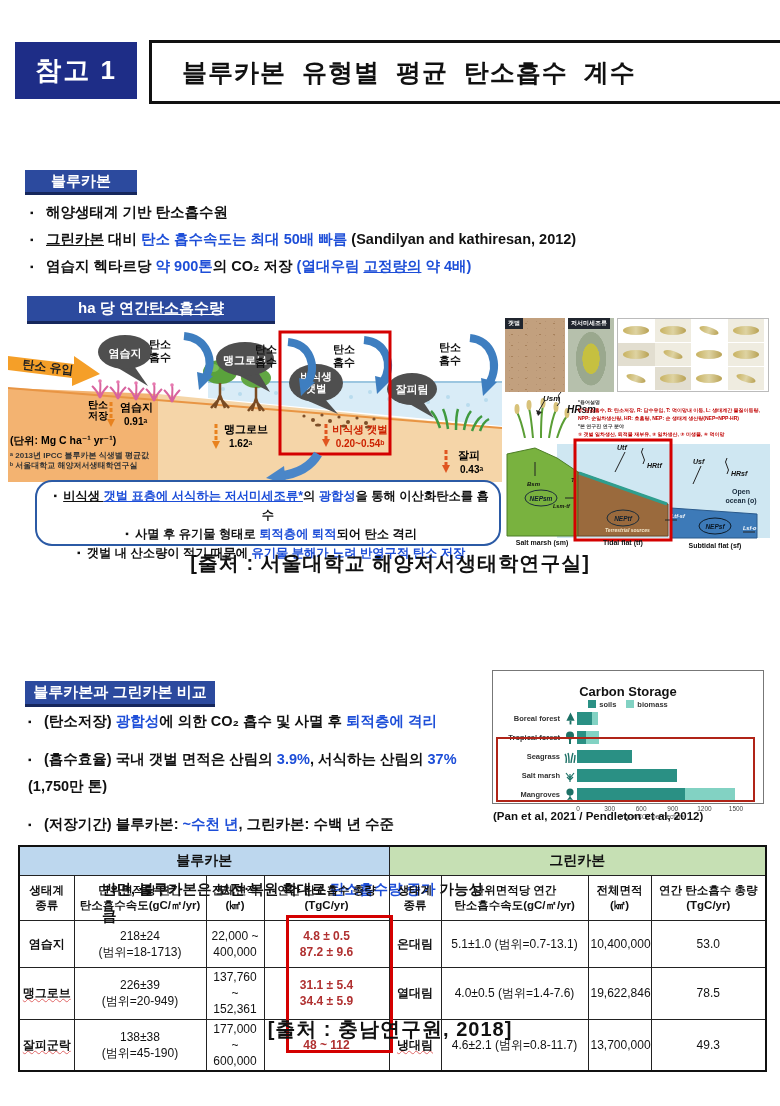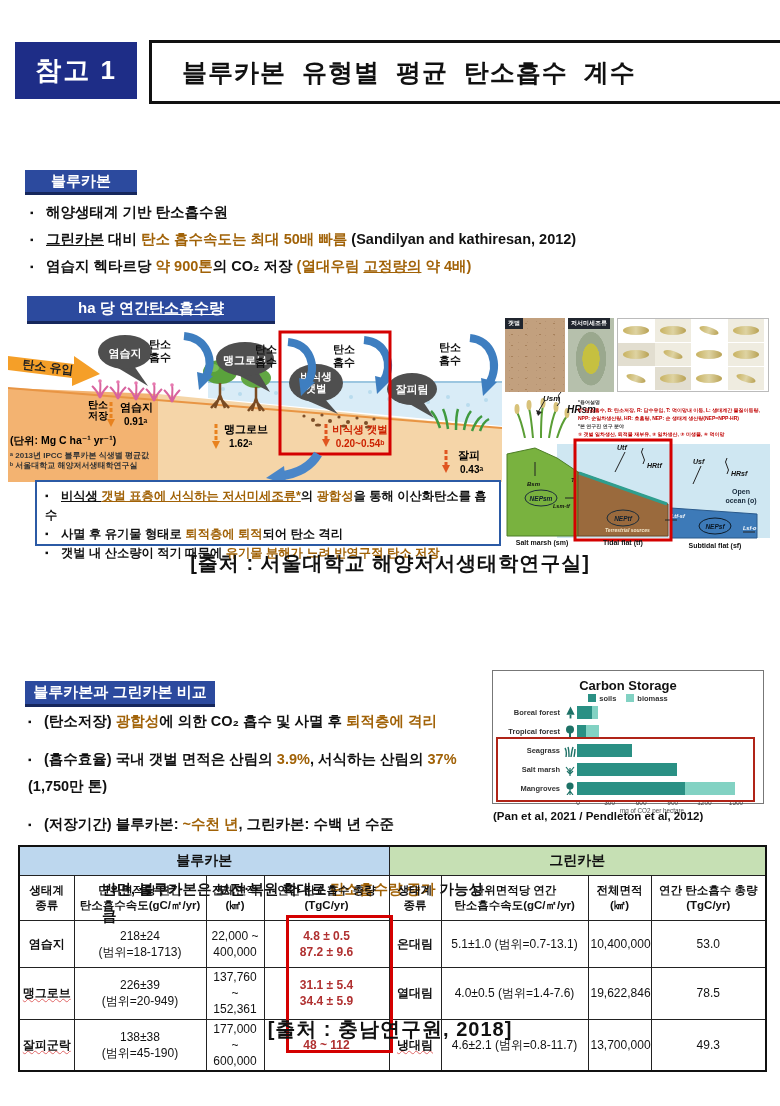--- a/index.html
+++ b/index.html
@@ -11,29 +11,29 @@
   .title-box{position:absolute;left:149px;top:40px;width:612px;height:58px;border:3px solid #111;
          display:flex;align-items:center;padding-left:30px;font-size:25px;font-weight:800;letter-spacing:1px;word-spacing:8px;}
   
   .sec-head{position:absolute;background:#2c4a9e;color:#fff;font-weight:800;font-size:15px;
          display:flex;align-items:center;justify-content:center;border-bottom:3px solid #16275c;}
   #sec1{left:25px;top:170px;width:112px;height:22px;}
   #sec2{left:27px;top:296px;width:248px;height:25px;}
   #sec3{left:25px;top:681px;width:190px;height:23px;}
   .u{text-decoration:underline;}
   .wavy{text-decoration:underline;text-decoration-style:wavy;text-decoration-color:#e06666;text-decoration-thickness:1px;}
-  .red{color:#a16207;}
+  .red{color:#1d4ed8;}
   
   .blist{position:absolute;font-size:14.5px;font-weight:600;line-height:27px;}
   #blist1{left:30px;top:199px;width:700px;}
   .bl{display:block;}
   .bmark{display:inline-block;width:16px;font-size:10px;vertical-align:1px;}
   
-  .callout{position:absolute;left:35px;top:480px;width:446px;height:52px;border:2px solid #2b5aa5;border-radius:0;
-           padding:5px 8px;font-size:12.3px;font-weight:700;line-height:1.55;background:#fff;}
+  .callout{position:absolute;left:35px;top:480px;width:446px;height:52px;border:2px solid #2b5aa5;border-radius:17px;
+           padding:5px 8px;font-size:12.3px;font-weight:700;line-height:1.55;background:#fff;text-align:center;}
   
   .source{position:absolute;left:0;width:780px;text-align:center;font-size:20px;font-weight:800;letter-spacing:1px;}
   #source1{top:550px;}
   #source2{top:1016px;}
   
   #complist{left:28px;top:708px;width:464px;}
   #complist .bl{margin-bottom:11px;}
   .indent2{margin-left:74px;display:block;}
   
   #absorb-svg{position:absolute;left:8px;top:326px;}
@@ -53,21 +53,21 @@
   .diatom{width:26px;height:9px;border-radius:50%;background:linear-gradient(90deg,#c8b261,#ded3a2,#b9a254);}
   .dcell:nth-child(3n) .diatom{transform:rotate(18deg);width:20px;height:7px;}
   .seagrass-illo{position:absolute;left:0;top:74px;}
   .lbl-usm{position:absolute;left:38px;top:76px;font-size:8px;font-weight:800;font-style:italic;}
   .lbl-hrsm{position:absolute;left:62px;top:86px;font-size:10px;font-weight:800;font-style:italic;}
   .terms{position:absolute;left:73px;top:80px;width:192px;font-size:5px;line-height:1.6;color:#c00000;font-weight:700;}
   .terms .tt{color:#333;}
   .cross{position:absolute;left:0;top:120px;}
   
   .chart{position:absolute;left:492px;top:670px;width:272px;height:134px;border:1.5px solid #777;background:#fff;
-         padding:8px 5px;box-sizing:border-box;}
+         padding:14px 5px;box-sizing:border-box;}
   .c-title{text-align:center;font-size:13px;font-weight:800;line-height:14px;}
   .c-legend{display:flex;justify-content:center;gap:10px;font-size:7.5px;font-weight:700;color:#333;height:11px;align-items:center;}
   .legend-swatch{display:inline-block;width:8px;height:8px;margin-right:3px;vertical-align:-1px;}
   .c-row{display:flex;align-items:center;height:17px;margin-bottom:2px;}
   .c-label{width:62px;text-align:right;font-size:7.5px;font-weight:700;color:#333;padding-right:3px;flex:none;}
   .c-icon{width:14px;flex:none;display:flex;justify-content:center;}
   .c-bars{display:flex;height:13px;}
   .c-bar{height:13px;}
   .c-ticks{position:relative;height:8px;font-size:6.5px;color:#444;}
   .c-tick{position:absolute;transform:translateX(-50%);}

